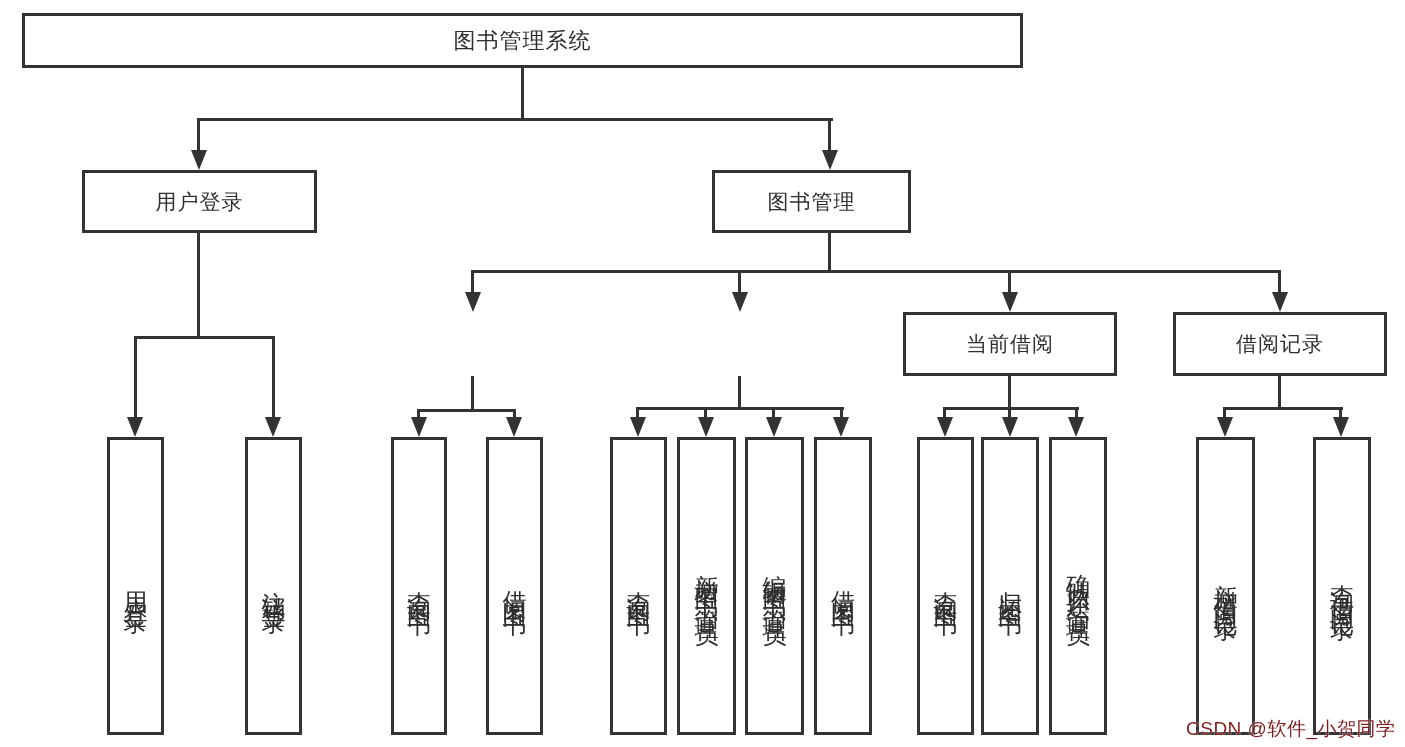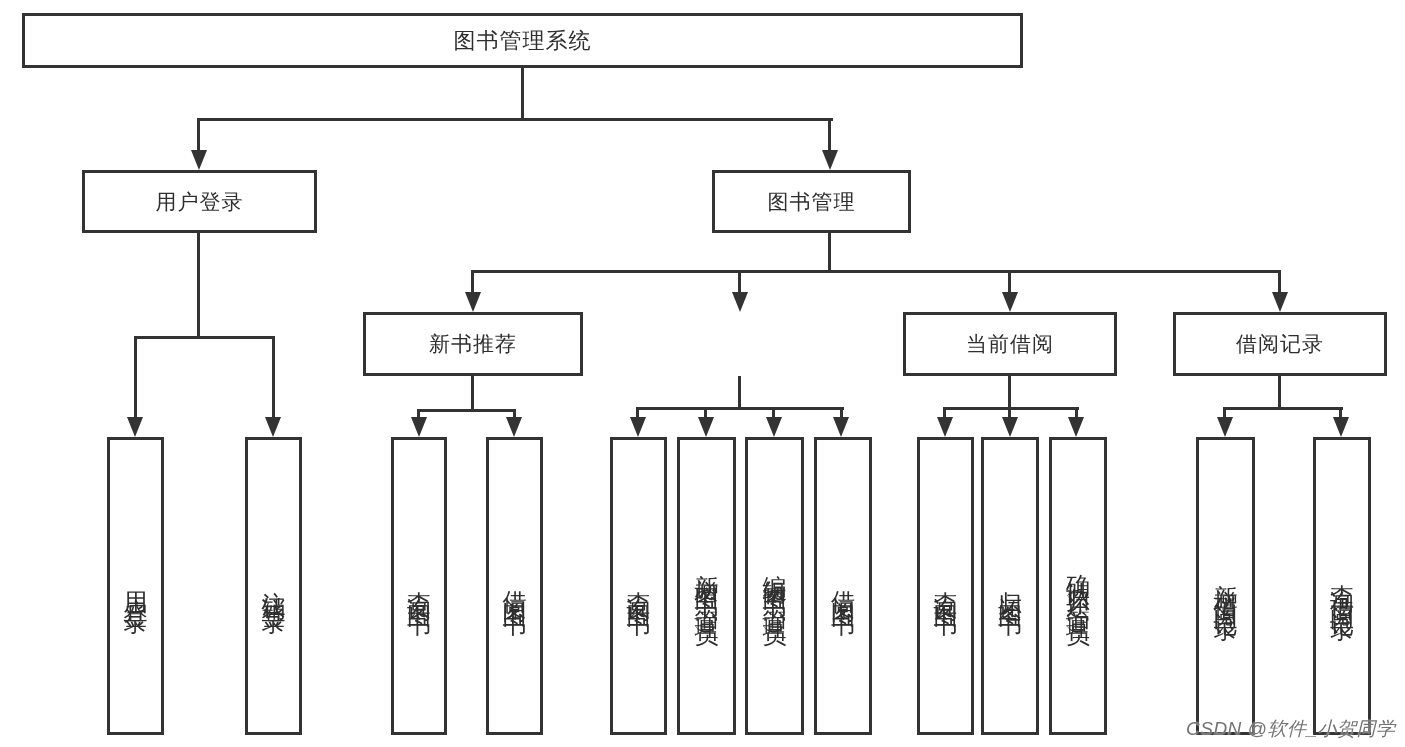--- a/index.html
+++ b/index.html
@@ -22,23 +22,22 @@
   .vline,.hline{position:absolute;background:#333333;}
   .vline{width:3px;}
   .hline{height:3px;}
   .arrow{
     position:absolute;width:0;height:0;
     border-left:8px solid transparent;border-right:8px solid transparent;
     border-top:20px solid #333333;
   }
   .watermark{
     position:absolute;left:1186px;top:716px;z-index:10;
-    font-size:19px;color:#737373;letter-spacing:0.5px;white-space:nowrap;
+    font-size:19px;color:#7f1d1d;letter-spacing:0.5px;white-space:nowrap;
     text-shadow:0 0 2px #ffffff;
-    font-style:italic;
   }
 </style>
 </head>
 <body>
 
 <div class="canvas">
 
   <div class="vline" style="left:521px;top:68px;height:52px"></div>
   <div class="hline" style="left:197px;top:118px;width:636px"></div>
   <div class="vline" style="left:197px;top:118px;height:33px"></div>
@@ -102,23 +101,20 @@
     <span class="lbl">图书管理系统</span>
   </div>
 
   <div class="node branch-node" style="left:82px;top:170px;width:235px;height:63px">
     <span class="lbl">用户登录</span>
   </div>
   <div class="node branch-node" style="left:712px;top:170px;width:199px;height:63px">
     <span class="lbl">图书管理</span>
   </div>
 
-  <div class="node branch-node" style="left:363px;top:312px;width:220px;height:64px">
-    <span class="lbl">新书推荐</span>
-  </div>
   <div class="node branch-node" style="left:1173px;top:312px;width:214px;height:64px">
     <span class="lbl">借阅记录</span>
   </div>
   <div class="node branch-node" style="left:903px;top:312px;width:214px;height:64px">
     <span class="lbl">当前借阅</span>
   </div>
 
   <div class="node leaf" style="left:107px;top:437px;width:57px;height:298px">
     <span class="lbl">用户登录</span>
   </div>

